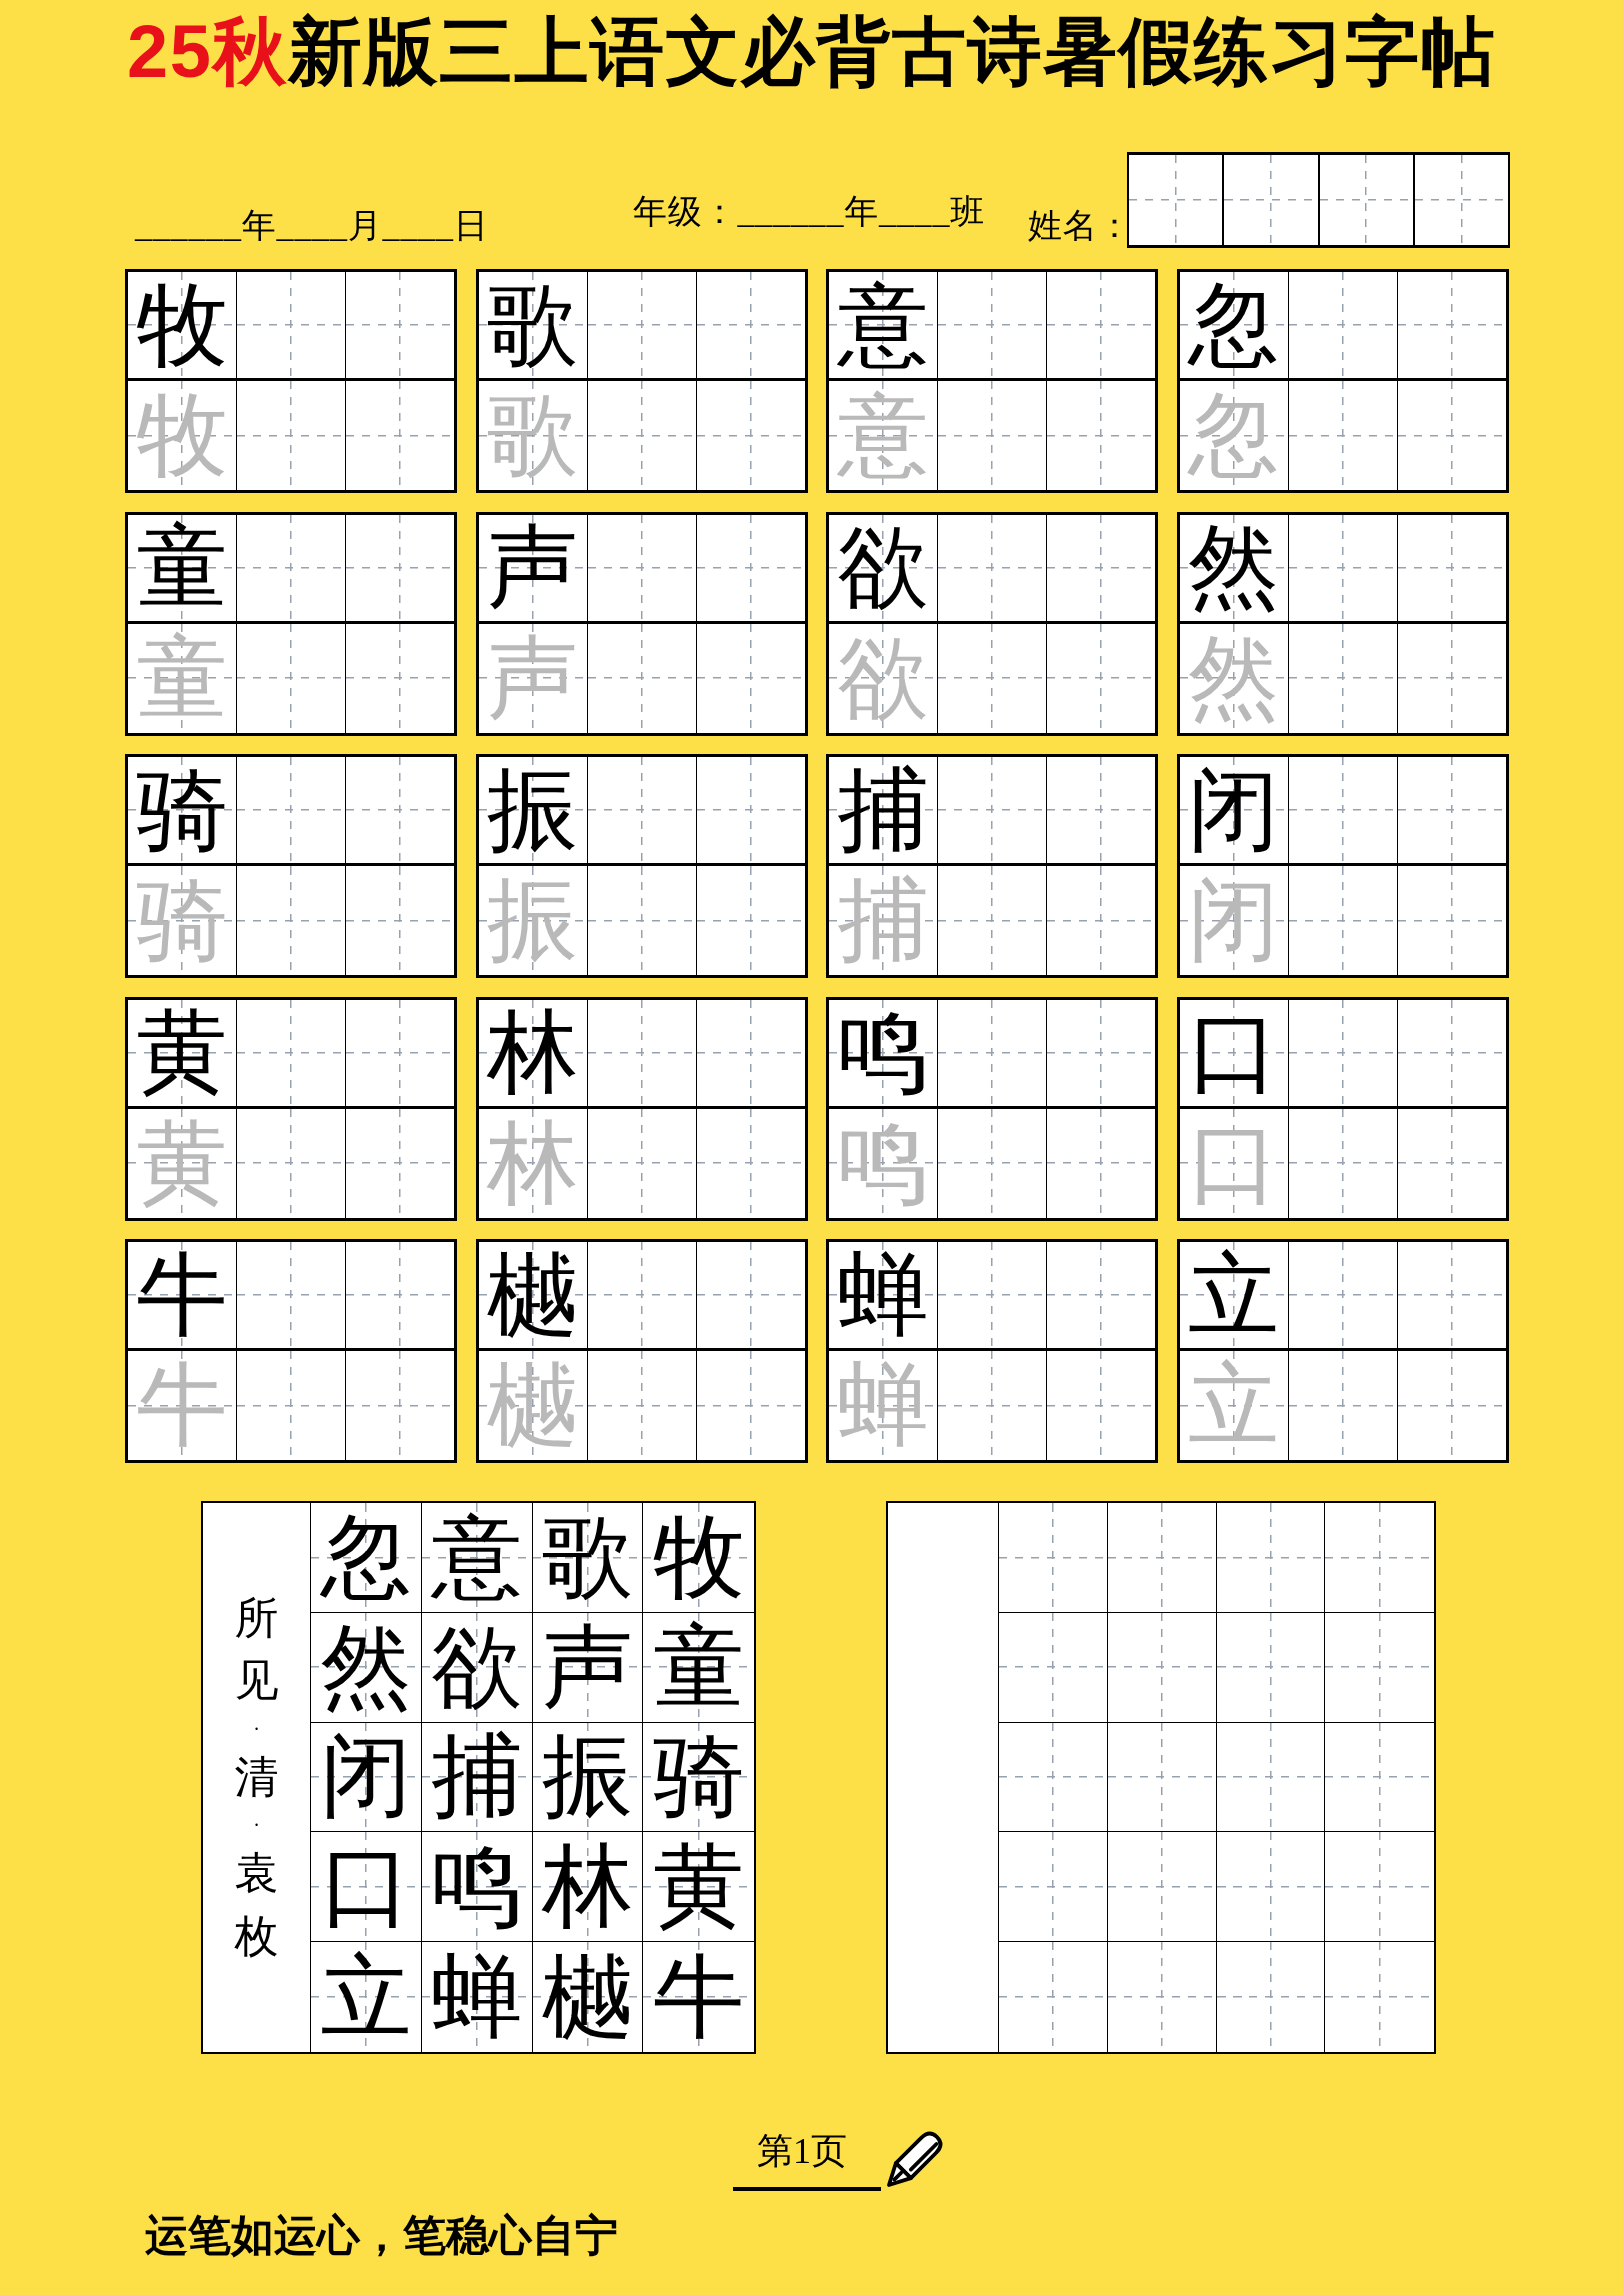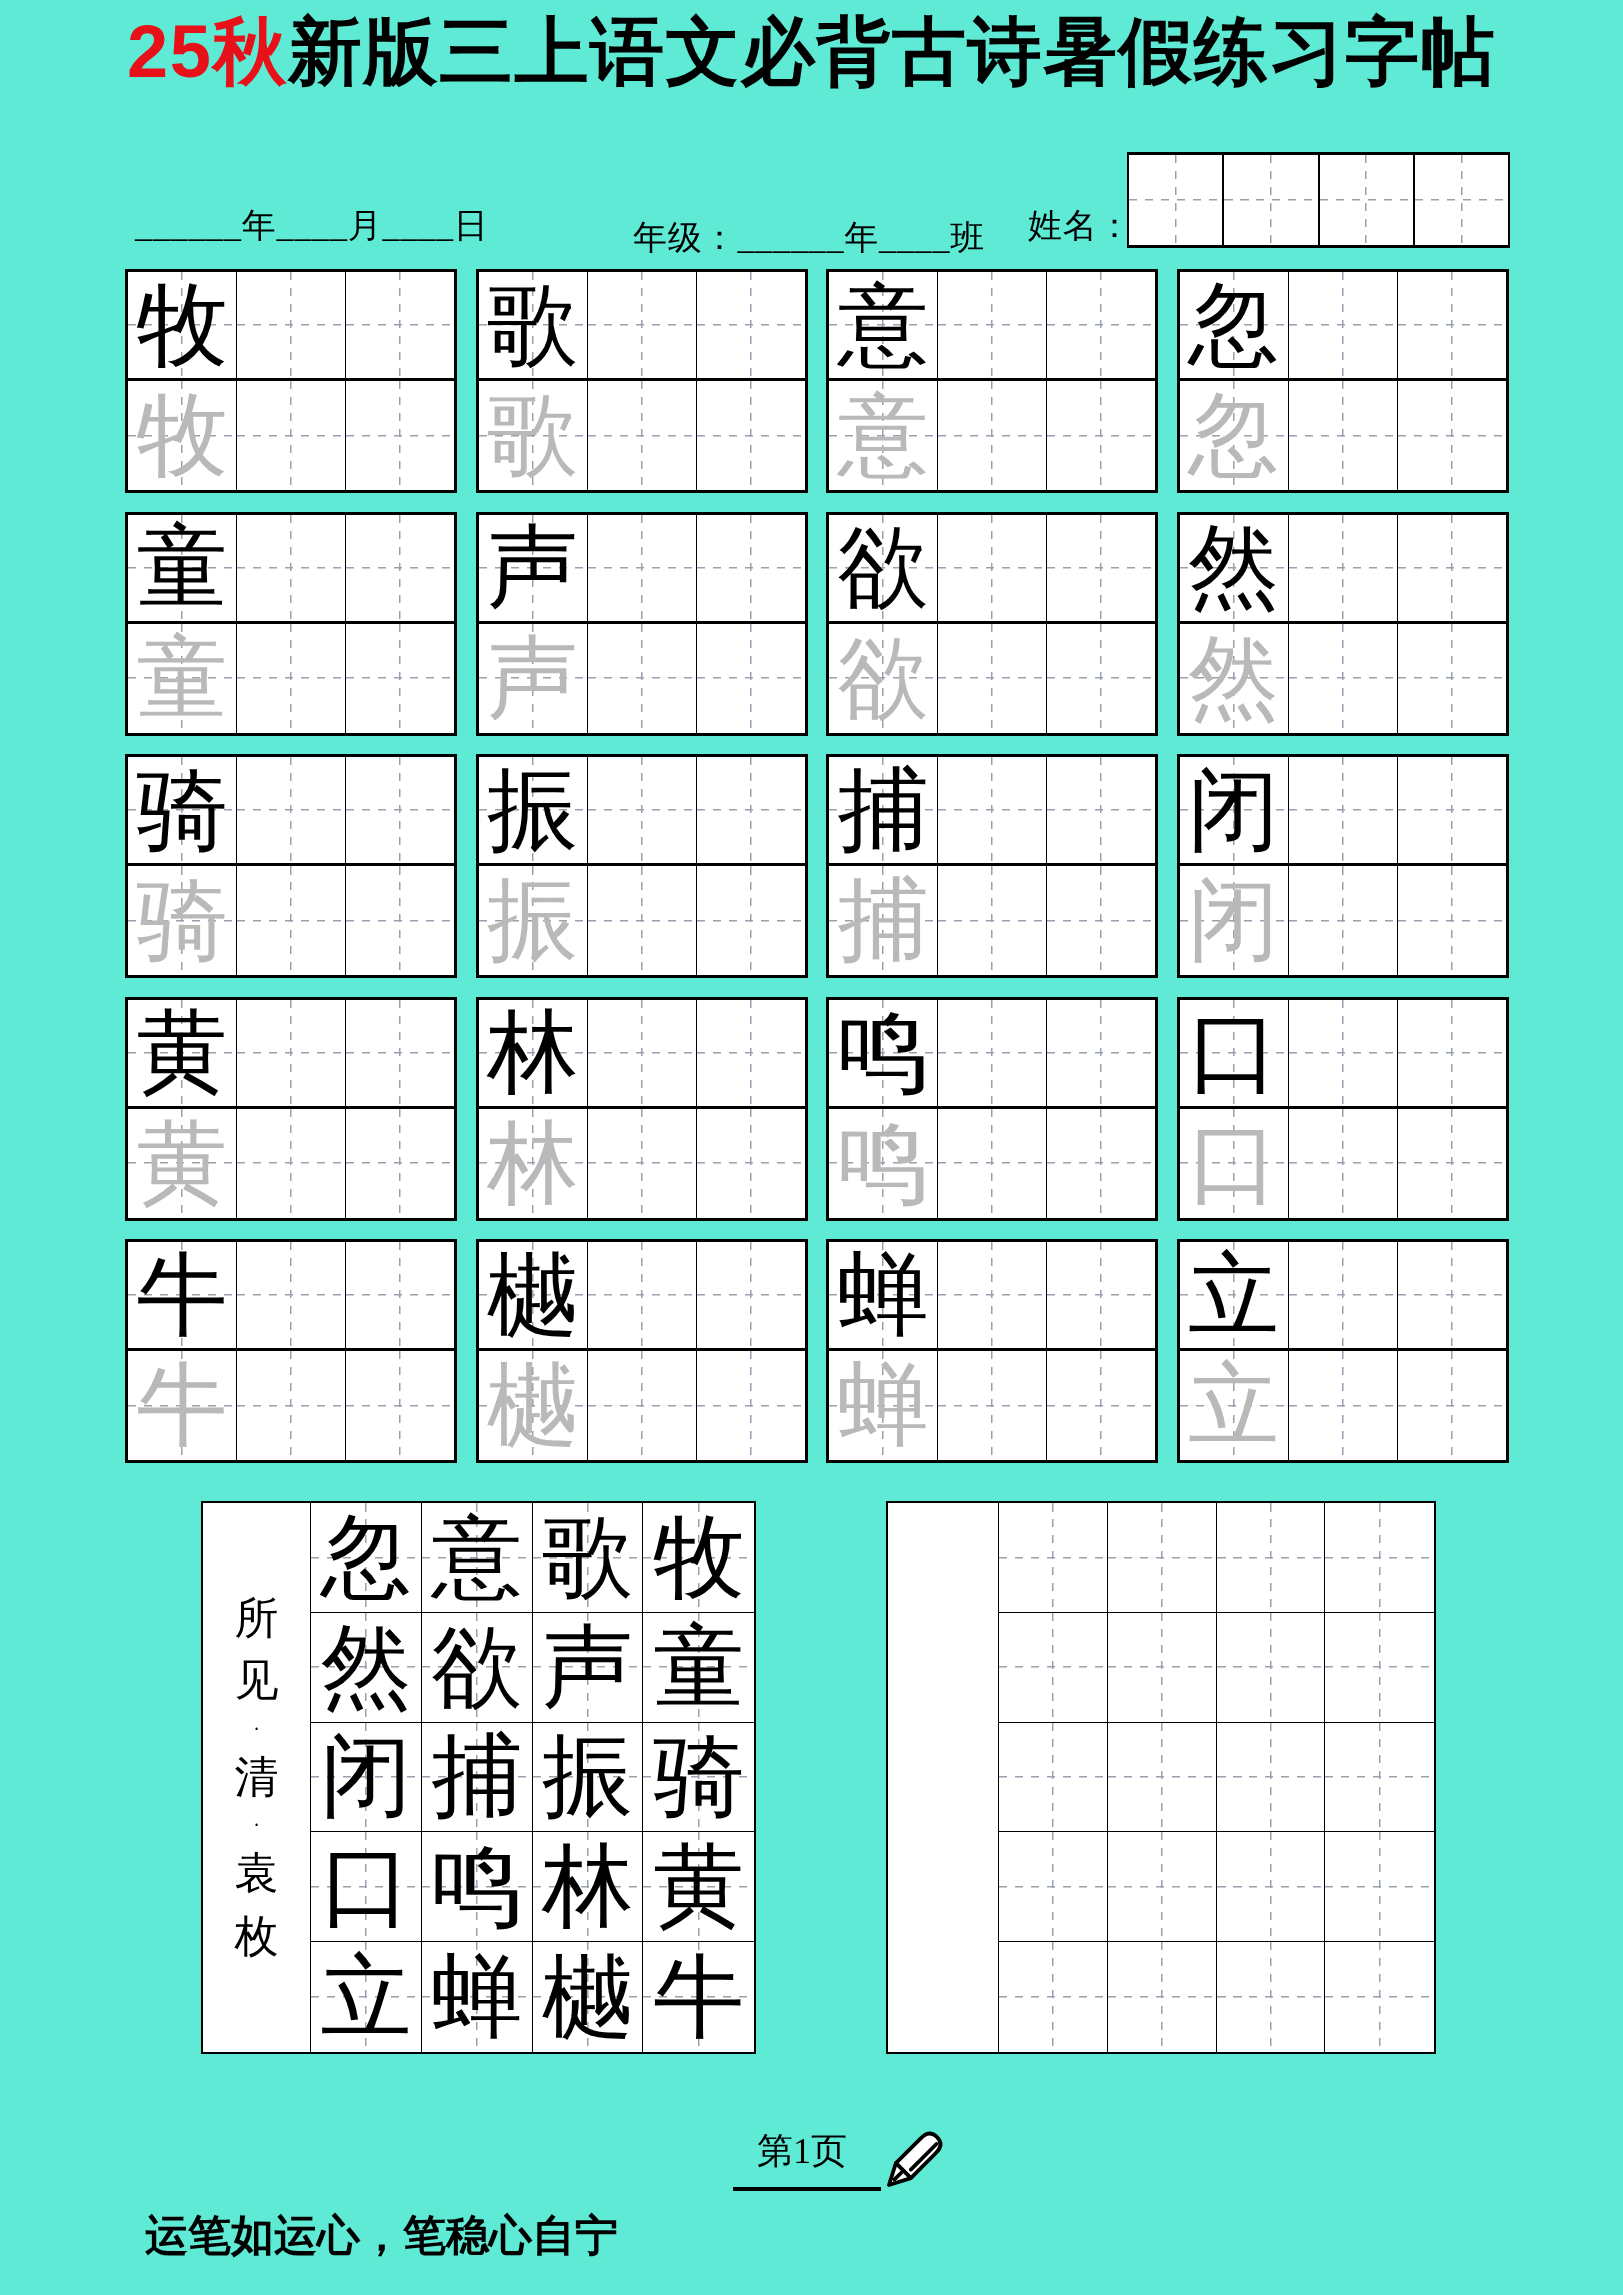--- a/index.html
+++ b/index.html
@@ -1,35 +1,35 @@
 <!DOCTYPE html>
 <html style="font-size:12.4px"><head>
 <meta charset="utf-8">
 <style>
   * { margin:0; padding:0; box-sizing:border-box; }
   html,body { background:#ffffff; }
   .page {
     position:relative; width:1623px; height:2295px;
-    background:#5eead4; overflow:hidden;
+    background:#fde047; overflow:hidden;
     font-family:"Liberation Serif","DejaVu Serif",serif; color:#000;
   }
 
   
   .title {
     position:absolute; top:12.4px; left:0; width:100%;
     text-align:center; font-family:"Liberation Sans","DejaVu Sans",sans-serif;
     font-weight:900; font-size:74px; line-height:80px; letter-spacing:1.5px;
     white-space:nowrap;
   }
   .title .hl { color:#e8111a; }
 
   
   .hdr-text { position:absolute; font-size:34px; line-height:37px; letter-spacing:0.8px; white-space:nowrap;margin-left:19px; }
   .date-line  { left:116px;  top:207px; }
-  .grade-line { left:614px;  top:219px; }
+  .grade-line { left:614px;  top:193px; }
   .name-label { left:1009px; top:207px; }
 
   .name-grid {
     position:absolute; left:1127px; top:152px; width:383px; height:96px;
     border-top:3.9px solid #000; border-bottom:3.9px solid #000;
     border-left:2.3px solid #000; border-right:2.3px solid #000;
     display:flex; background:#fff;
   }
   .name-grid .ncell { flex:1; border-right:2.3px solid #000; position:relative; }
   .name-grid .ncell:last-child { border-right:0; }

